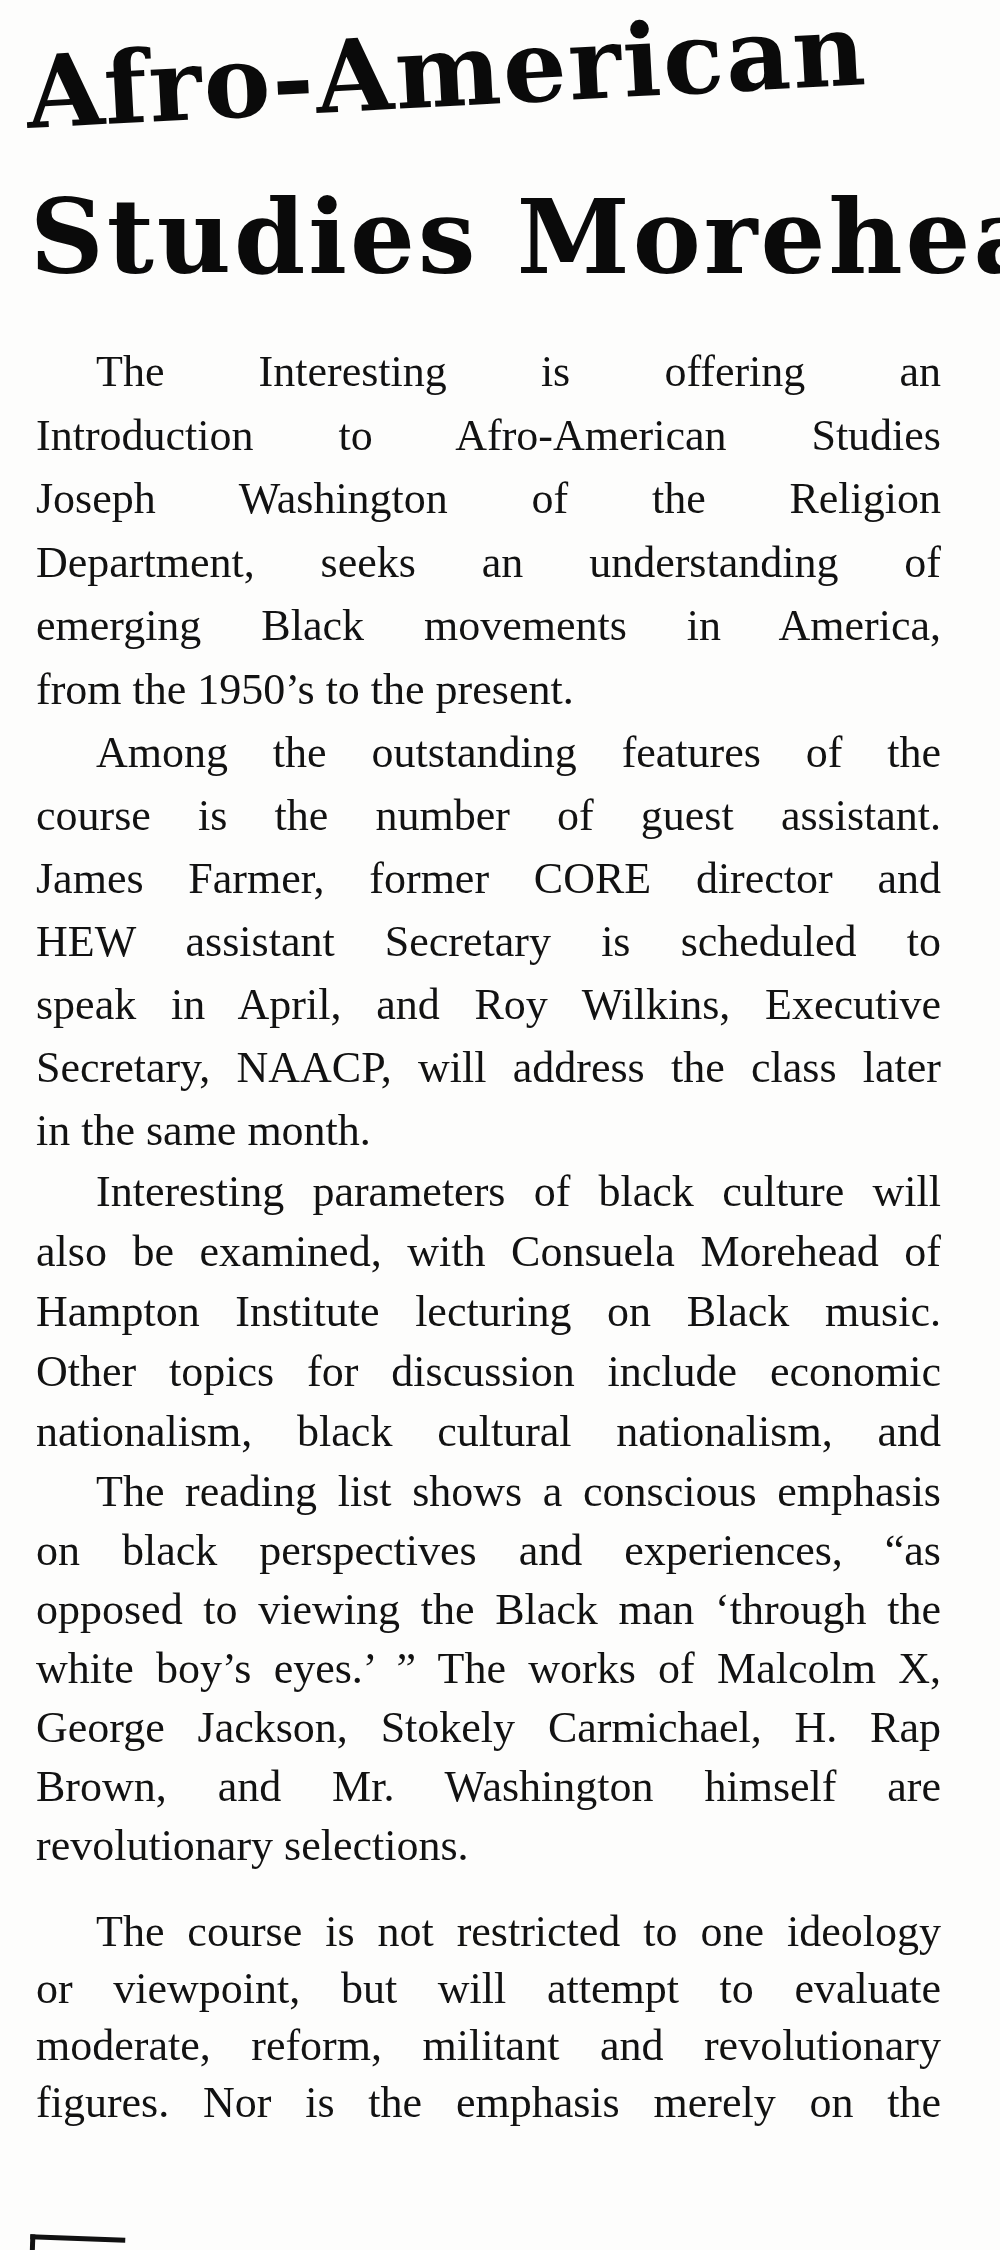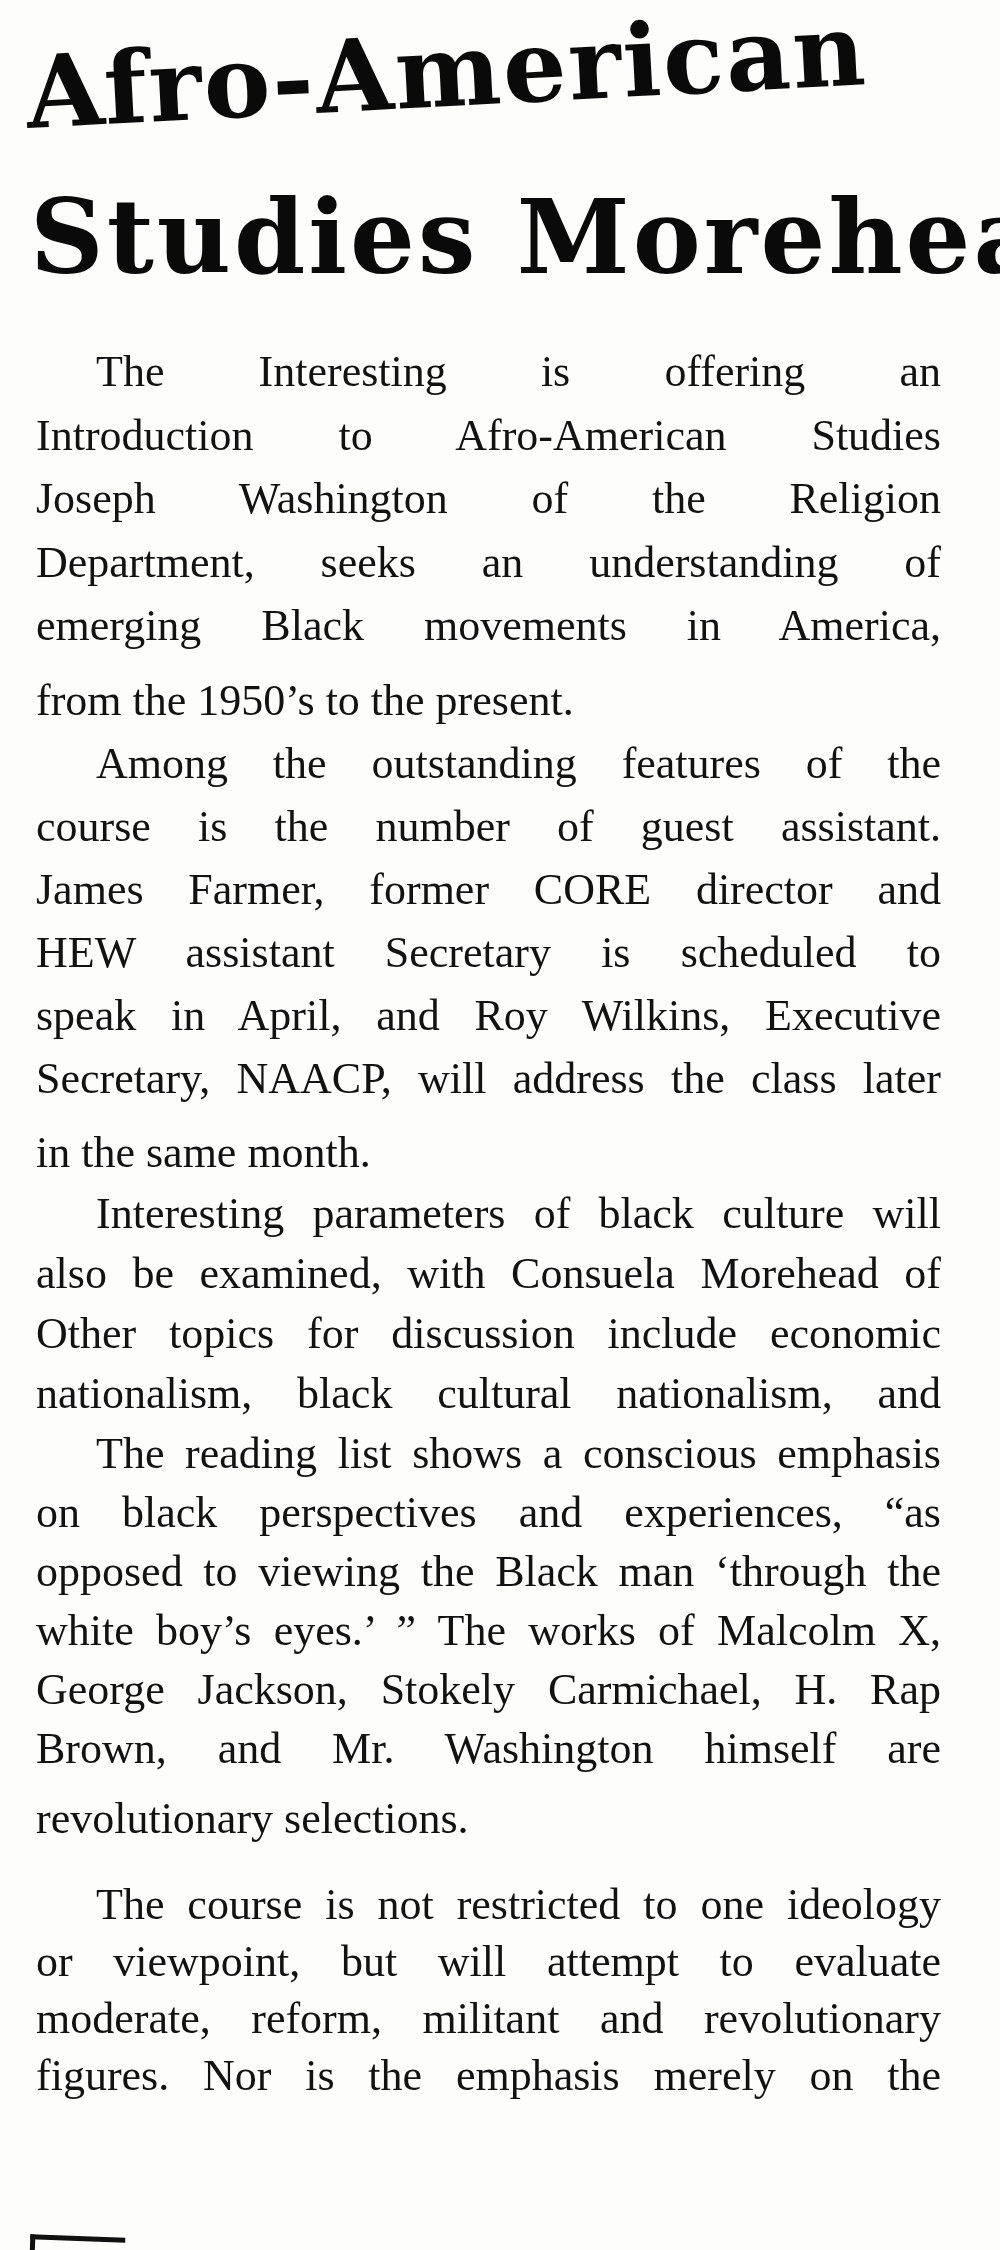--- a/index.html
+++ b/index.html
@@ -65,21 +65,20 @@
       display: block;
       white-space: nowrap;
       height: 63px;
       line-height: 63px;
       text-align: justify;
       text-align-last: justify;
       font-stretch: condensed;
     }
     .line.last {
       text-align-last: left;
-      margin-top: 11px;
     }
     .line.indent {
       padding-left: 60px;
     }
     .para.p1 .line { height: 63.5px; line-height: 63.5px; }
     .para.p2 { margin-top: 0px; }
     .para.p3 .line, .para.p4 .line, .para.p5 .line { height: 60px; line-height: 60px; font-family: Liberation Serif, serif; }
     .para.p2 .line { height: 63px; line-height: 63px; }
     .para.p6 { margin-top: 28px; }
     .para.p6 .line { height: 57px; line-height: 57px; }
@@ -122,20 +121,21 @@
       <span class="line">James Farmer, former CORE director and</span>
       <span class="line">HEW assistant Secretary is scheduled to</span>
       <span class="line">speak in April, and Roy Wilkins, Executive</span>
       <span class="line">Secretary, NAACP, will address the class later</span>
       <span class="line last">in the same month.</span>
     </p>
 
     <p class="para p3">
       <span class="line indent">Interesting parameters of black culture will</span>
       <span class="line">also be examined, with Consuela Morehead of</span>
+      <span class="line">Hampton Institute lecturing on Black music.</span>
       <span class="line">Other topics for discussion include economic</span>
       <span class="line">nationalism, black cultural nationalism, and</span>
     </p>
 
     <p class="para p5">
       <span class="line indent">The reading list shows a conscious emphasis</span>
       <span class="line">on black perspectives and experiences, “as</span>
       <span class="line">opposed to viewing the Black man ‘through the</span>
       <span class="line">white boy’s eyes.’ ” The works of Malcolm X,</span>
       <span class="line">George Jackson, Stokely Carmichael, H. Rap</span>

